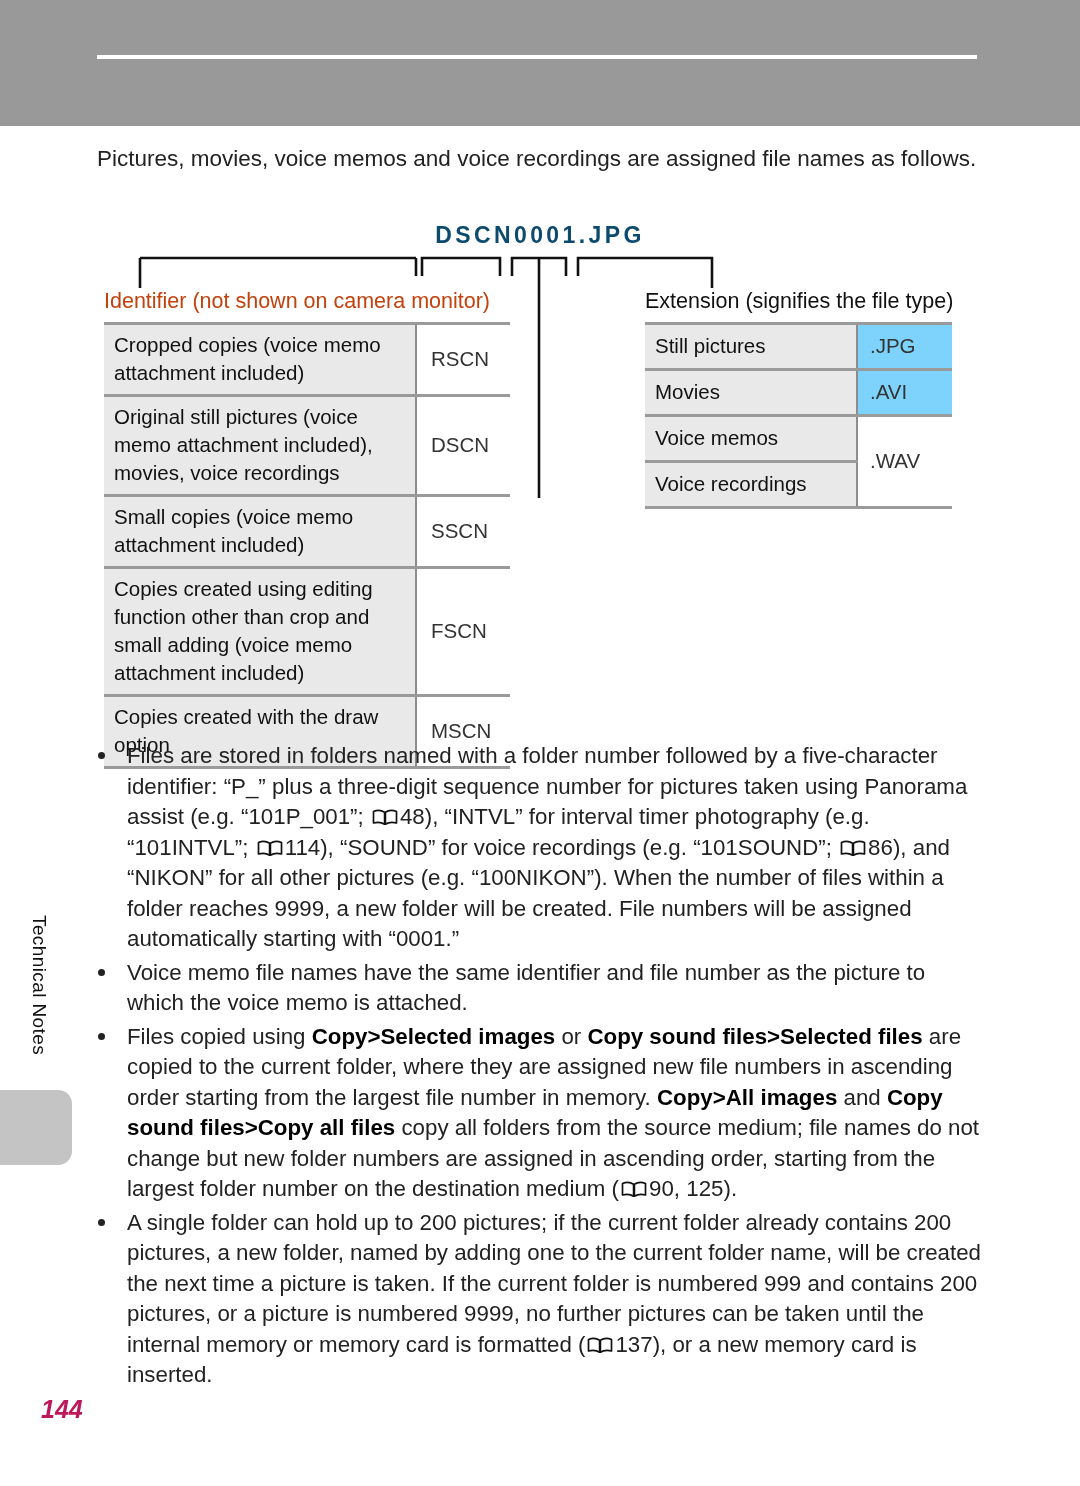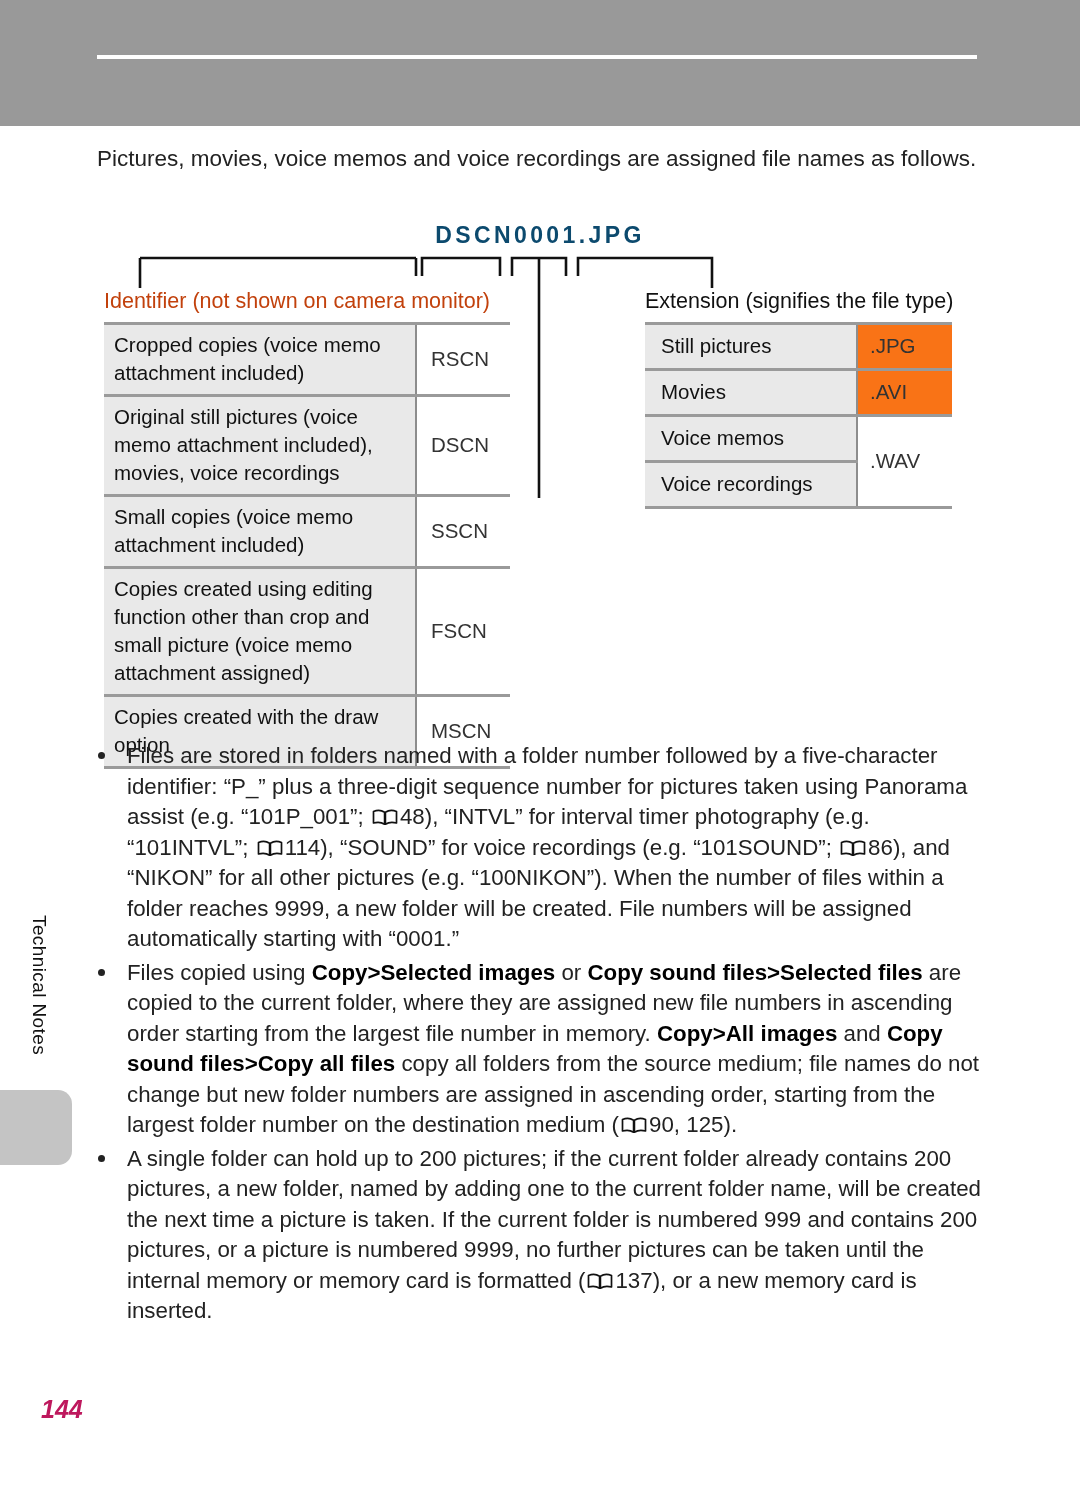--- a/index.html
+++ b/index.html
@@ -78,24 +78,24 @@
     position: absolute; left: 645px; top: 322px; width: 307px;
     border-collapse: collapse;
   }
   .tbl-right td {
     font-size: 20.5px; line-height: 28px;
     border-top: 3px solid #9a9a9a; border-bottom: 3px solid #9a9a9a;
     vertical-align: middle;
   }
   .tbl-right td.desc {
     background: #e9e9e9; width: 212px;
-    padding: 7px 8px 8px 16px; color: #111;
+    padding: 7px 8px 8px 10px; color: #111;
   }
   .tbl-right td.ext {
-    background: #f97316; width: 95px;
+    background: #7dd3fc; width: 95px;
     padding: 7px 0 8px 12px; color: #333;
     border-left: 2px solid #8d8d8d;
   }
   .tbl-right td.ext-merged {
     background: #ffffff; width: 95px;
     padding: 7px 0 8px 12px; color: #333;
     border-left: 2px solid #8d8d8d;
     border-top: 3px solid #9a9a9a; border-bottom: 3px solid #9a9a9a;
   }
   .tbl-right tr.nb td.desc { border-bottom: 3px solid #9a9a9a; }
@@ -181,21 +181,21 @@
       </tr>
       <tr>
         <td class="desc">Original still pictures (voice memo attachment included), movies, voice recordings</td>
         <td class="code">DSCN</td>
       </tr>
       <tr>
         <td class="desc">Small copies (voice memo attachment included)</td>
         <td class="code">SSCN</td>
       </tr>
       <tr>
-        <td class="desc">Copies created using editing function other than crop and small picture (voice memo attachment assigned)</td>
+        <td class="desc">Copies created using editing function other than crop and small adding (voice memo attachment included)</td>
         <td class="code">FSCN</td>
       </tr>
       <tr>
         <td class="desc">Copies created with the draw option</td>
         <td class="code">MSCN</td>
       </tr>
     </tbody>
   </table>
 
   <table class="tbl-right">
@@ -234,20 +234,24 @@
             <path d="M1.5 2.5 C5 1, 9.5 1.2, 12.6 3.2 L12.6 15.2 C9.5 13.2, 5 13, 1.5 14 Z M24.5 2.5 C21 1, 16.5 1.2, 13.4 3.2 L13.4 15.2 C16.5 13.2, 21 13, 24.5 14 Z" fill="none" stroke="#111" stroke-width="1.7" stroke-linejoin="round"></path>
           </svg>
       </span><span>114</span><span>), “SOUND” for voice recordings (e.g. “101SOUND”;</span>
       <span class="book">
         <svg width="26" height="17" viewBox="0 0 26 17">
             <path d="M1.5 2.5 C5 1, 9.5 1.2, 12.6 3.2 L12.6 15.2 C9.5 13.2, 5 13, 1.5 14 Z M24.5 2.5 C21 1, 16.5 1.2, 13.4 3.2 L13.4 15.2 C16.5 13.2, 21 13, 24.5 14 Z" fill="none" stroke="#111" stroke-width="1.7" stroke-linejoin="round"></path>
           </svg>
       </span><span>86</span><span>), and “NIKON” for all other pictures (e.g. “100NIKON”). When the number of files within a folder reaches 9999, a new folder will be created. File numbers will be assigned automatically starting with “0001.”</span>
     </div>
 
+    <div class="note">
+      <span class="dot"></span>
+      <span>Voice memo file names have the same identifier and file number as the picture to which the voice memo is attached.</span>
+    </div>
 
     <div class="note">
       <span class="dot"></span>
       <span>Files copied using </span><b>Copy</b><b>&gt;</b><b>Selected images</b><span> or </span><b>Copy sound files</b><b>&gt;</b><b>Selected files</b><span> are copied to the current folder, where they are assigned new file numbers in ascending order starting from the largest file number in memory. </span><b>Copy</b><b>&gt;</b><b>All images</b><span> and </span><b>Copy sound files</b><b>&gt;</b><b>Copy all files</b><span> copy all folders from the source medium; file names do not change but new folder numbers are assigned in ascending order, starting from the largest folder number on the destination medium (</span><span class="book">
         <svg width="26" height="17" viewBox="0 0 26 17">
             <path d="M1.5 2.5 C5 1, 9.5 1.2, 12.6 3.2 L12.6 15.2 C9.5 13.2, 5 13, 1.5 14 Z M24.5 2.5 C21 1, 16.5 1.2, 13.4 3.2 L13.4 15.2 C16.5 13.2, 21 13, 24.5 14 Z" fill="none" stroke="#111" stroke-width="1.7" stroke-linejoin="round"></path>
           </svg>
       </span><span>90, 125</span><span>).</span>
     </div>
 

